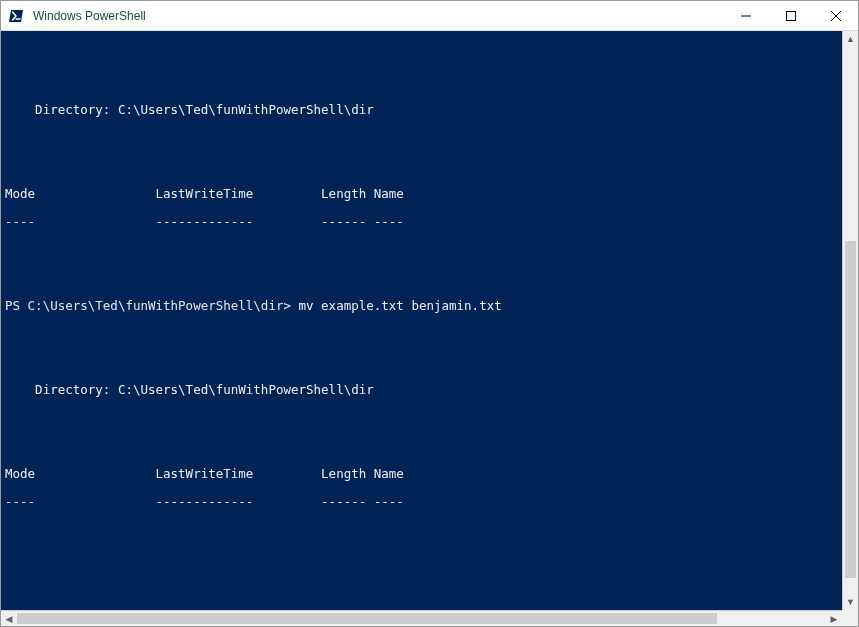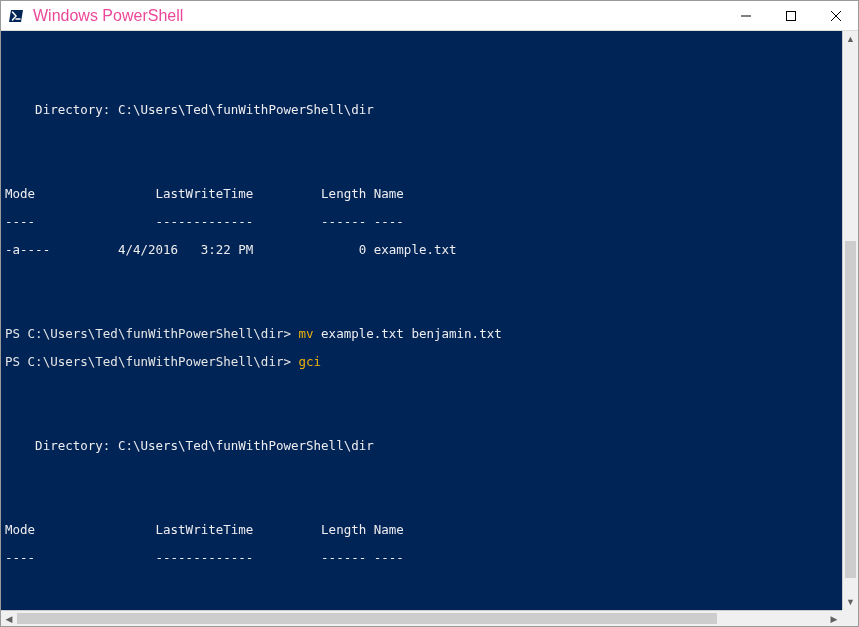--- a/index.html
+++ b/index.html
@@ -20,23 +20,23 @@
       align-items: center;
       border-bottom: 1px solid #ddd;
       flex-shrink: 0;
     }
     .titlebar .icon {
       width: 16px;
       height: 16px;
       margin: 0 8px;
     }
     .titlebar .title {
-      font-size: 16px;
+      font-size: 12px;
       flex: 1;
-      color: #ec4899;
+      color: #14532d;
     }
     .win-controls { display: flex; height: 100%; }
     .win-btn {
       width: 45px;
       display: flex;
       align-items: center;
       justify-content: center;
       font-size: 10px;
       color: #000;
       cursor: pointer;
@@ -53,21 +53,21 @@
       top: 0; left: 0; right: 16px; bottom: 16px;
       overflow: hidden;
       padding: 2px 18px 2px 4px;
       font-family: Consolas, "Lucida Console", monospace;
       font-size: 12.5px;
       line-height: 14px;
       color: #eeedf0;
       white-space: pre;
     }
 
-    .cmd-y { color: #eab308; }
+    .cmd-y { color: #ffffff; }
 
     .prompt { color: #e5e5e5; }
     .blank { height: 14px; }
 
     .row { display: block; }
 
     .scrollbar-v {
       position: absolute;
       right: 0; top: 0; bottom: 16px;
       width: 16px;
@@ -153,25 +153,23 @@
 
 <div class="terminal-wrapper">
   <div class="terminal">
 <div class="blank"></div>
 <div class="blank"></div>
 <span class="row">    Directory: C:\Users\Ted\funWithPowerShell\dir</span>
 <div class="blank"></div>
 <div class="blank"></div>
 <span class="row">Mode                LastWriteTime         Length Name</span>
 <span class="row">----                -------------         ------ ----</span>
-<span class="row">-a----         4/4/2016   3:22 PM              0 example.txt</span>
 <div class="blank"></div>
 <div class="blank"></div>
 <span class="row"><span class="prompt">PS C:\Users\Ted\funWithPowerShell\dir&gt; </span><span class="cmd-y">mv</span><span> example.txt benjamin.txt</span></span>
-<span class="row"><span class="prompt">PS C:\Users\Ted\funWithPowerShell\dir&gt; </span><span class="cmd-y">gci</span></span>
 <div class="blank"></div>
 <div class="blank"></div>
 <span class="row">    Directory: C:\Users\Ted\funWithPowerShell\dir</span>
 <div class="blank"></div>
 <div class="blank"></div>
 <span class="row">Mode                LastWriteTime         Length Name</span>
 <span class="row">----                -------------         ------ ----</span>
 <div class="blank"></div>
 
 

